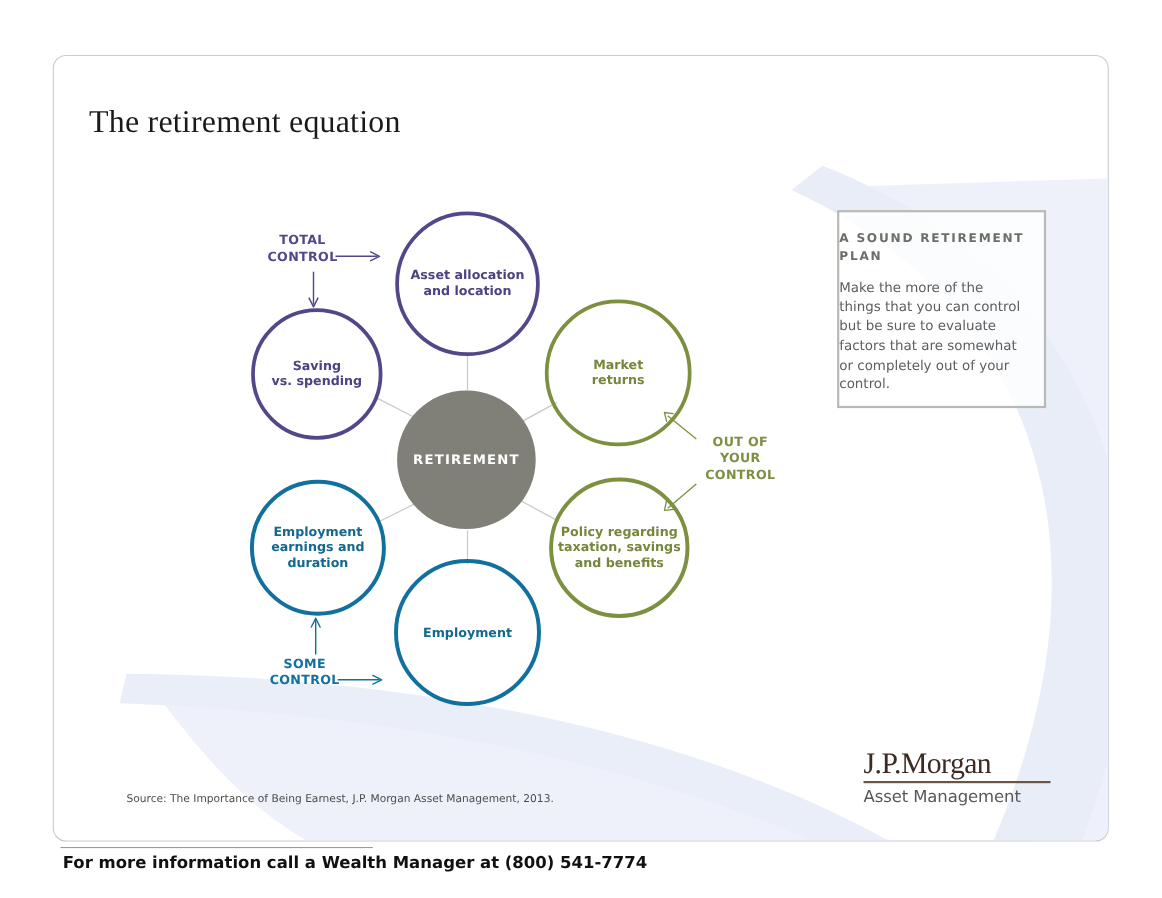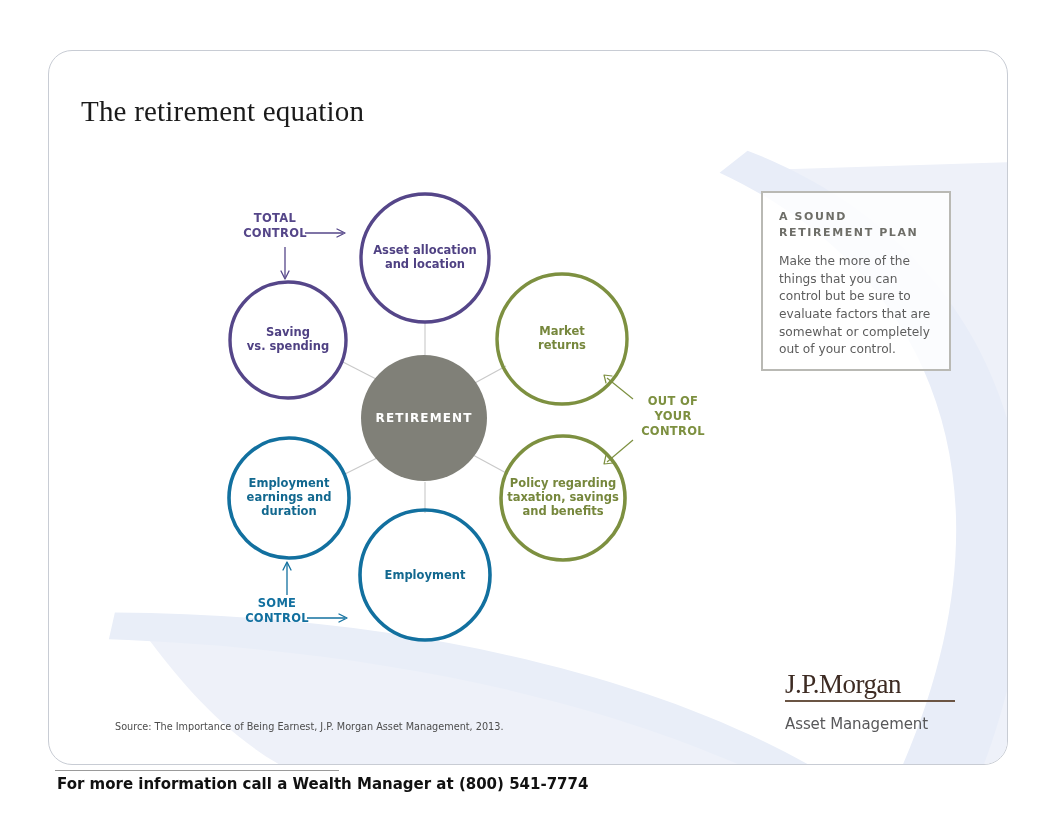--- a/index.html
+++ b/index.html
@@ -3,21 +3,21 @@
 <meta charset="utf-8">
 <style>
   html,body{margin:0;padding:0;}
   body{
     width:1056px;height:816px;background:#ffffff;
     font-family:"Liberation Sans", sans-serif;
     overflow:hidden;position:relative;
   }
   #slide{
     position:absolute;left:48px;top:50px;width:960px;height:715px;
-    border:1px solid #c8ccd4;border-radius:24px;background:#fff;
+    border:1px solid #c8ccd4;border-radius:12px;background:#fff;
     overflow:hidden;box-sizing:border-box;
   }
   .bg-svg{position:absolute;left:0;top:0;width:100%;height:100%;pointer-events:none;}
   .page-title{
     position:absolute;left:32px;top:44px;
     font-family:"Liberation Serif", serif;
     font-size:29px;color:#1a1a1a;letter-spacing:.2px;white-space:nowrap;
   }
   
   .wm-logo{position:absolute;right:42px;top:14px;width:206px;height:82px;}
@@ -40,42 +40,42 @@
   .lbl-center{color:#ffffff;letter-spacing:1.1px;}
   .ctrl-label{
     position:absolute;text-align:center;font-weight:bold;
     font-family:"DejaVu Sans", sans-serif;
     font-size:11.5px;line-height:1.3;white-space:pre-line;letter-spacing:.3px;
   }
   
   .callout{
     position:absolute;left:712px;top:140px;width:190px;height:180px;
     border:2px solid #b9b9b4;background:rgba(255,255,255,.82);
-    box-sizing:border-box;padding:16px 16px 10px 16px;
+    box-sizing:border-box;padding:16px 16px 10px 0;
   }
   .callout-title{
     font-family:"DejaVu Sans", sans-serif;
     font-size:11px;font-weight:bold;color:#6e6e68;letter-spacing:1.6px;
     line-height:1.45;margin:0 0 12px 0;
   }
   .callout-body{
     font-family:"DejaVu Sans", sans-serif;
     font-size:12.2px;color:#5d5d5d;line-height:1.45;margin:0;
   }
   
   .jpm{position:absolute;right:52px;bottom:30px;width:170px;text-align:left;}
   .jpm-main{
     font-family:"Liberation Serif", serif;
     font-size:27px;color:#3d2b23;letter-spacing:-0.5px;line-height:1;
     border-bottom:2px solid #6b5544;padding-bottom:2px;display:block;white-space:nowrap;
   }
   .jpm-sub{
     font-family:"DejaVu Sans", sans-serif;
     font-size:15px;color:#58585a;letter-spacing:-0.1px;line-height:1.35;
-    display:block;padding-top:12px;white-space:nowrap;
+    display:block;padding-top:2px;white-space:nowrap;
   }
   .source{
     position:absolute;left:66px;bottom:32px;
     font-family:"DejaVu Sans", sans-serif;
     font-size:9.7px;color:#4c4c4c;white-space:nowrap;
   }
   
   .footer-rule{position:absolute;left:55px;top:770px;width:284px;height:1px;background:#9a9a9a;}
   .footer-text{
     position:absolute;left:57px;top:775px;

